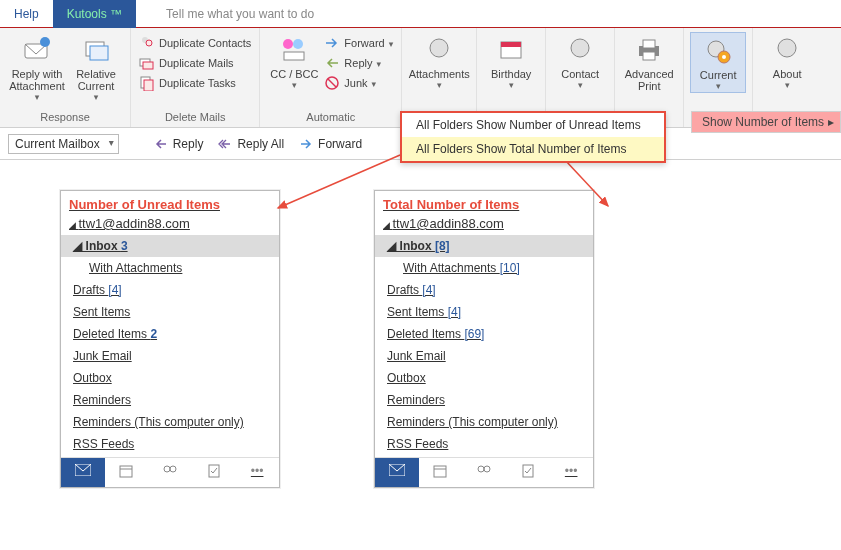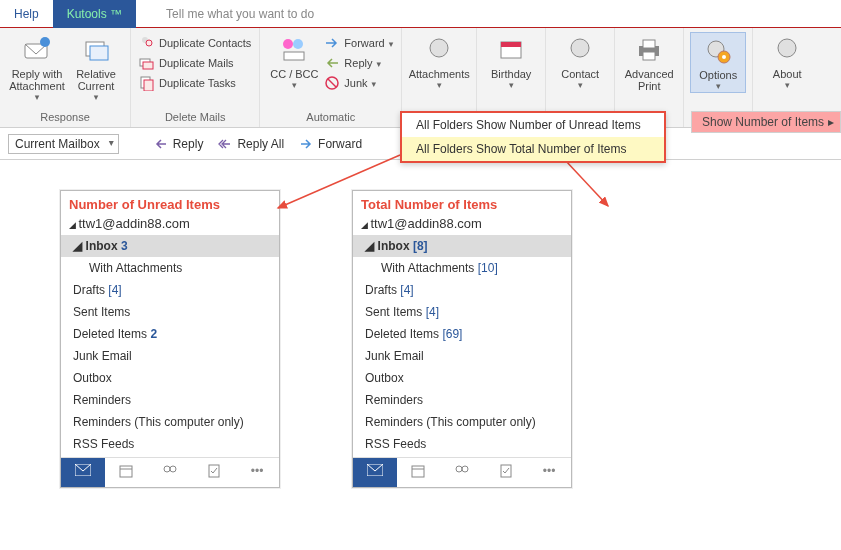--- a/index.html
+++ b/index.html
@@ -36,21 +36,21 @@
   .submenu-head { position: absolute; right: 0; top: 111px; width: 150px; height: 22px; background: #fca5a5; font-size: 12px; display:flex; align-items:center; justify-content:space-between; padding: 0 6px 0 10px; color:#444; border:1px solid #d0d0d0; z-index:5;}
   
   
   .toolbar2 { display: flex; align-items: center; height: 32px; padding: 4px 8px; gap: 6px; border-bottom: 1px solid #d0d0d0; background:#fff; }
   .combo { border: 1px solid #bbb; padding: 2px 18px 2px 6px; font-size: 12px; background: #fff; position: relative; }
   .combo::after { content: "▾"; position: absolute; right: 4px; top: 2px; font-size: 10px; color: #666; }
   .tbtn { display: flex; align-items: center; gap: 4px; font-size: 12px; color: #333; padding: 2px 4px; cursor: pointer; }
   .tbtn .si { width: 16px; height: 16px; }
   
   
-  .panes { display: flex; gap: 72px; padding: 30px 60px; position: relative; }
+  .panes { display: flex; gap: 94px; padding: 30px 60px; position: relative; text-decoration: underline; }
   .pane { width: 220px; border: 1px solid #bbb; background: #fff; box-shadow: 0 0 0 1px #eee; }
   .pane-title { color: #e74c3c; font-weight: bold; font-size: 13px; padding: 6px 8px 2px; }
   .acct { font-size: 13px; color: #333; padding: 2px 8px; }
   .acct::before { content: "◢ "; font-size: 9px; color:#333; }
   .folder-list { padding: 2px 0; }
   .folder { font-size: 12px; padding: 4px 12px; color: #333; cursor: pointer; white-space: nowrap; }
   .folder.selected { background: #dcdcdc; font-weight: bold; }
   .folder .count-blue { color: #2b579a; font-weight: bold; }
   .folder .count-brkt { color: #2b579a; }
   .folder.sub { padding-left: 28px; }
@@ -220,21 +220,21 @@
       <div class="group-label">&nbsp;</div>
     </div>
   <div class="group">
       <div class="group-body">
         <div class="big-btn narrow selected">
           <svg class="icon" viewBox="0 0 32 32">
             <circle cx="14" cy="14" r="8" fill="#e0e0e0" stroke="#888"></circle>
             <circle cx="22" cy="22" r="6" fill="#f5a623" stroke="#b76"></circle>
             <circle cx="22" cy="22" r="2" fill="#fff"></circle>
           </svg>
-          <span class="lbl">Options</span>
+          <span class="lbl">Current</span>
           <span class="dd">▾</span>
         </div>
       </div>
       <div class="group-label">&nbsp;</div>
     </div>
   <div class="group" style="border-right:none">
       <div class="group-body">
         <div class="big-btn narrow">
           <svg class="icon" viewBox="0 0 32 32">
             <circle cx="16" cy="14" r="9" fill="#e0e0e0" stroke="#888"></circle>

